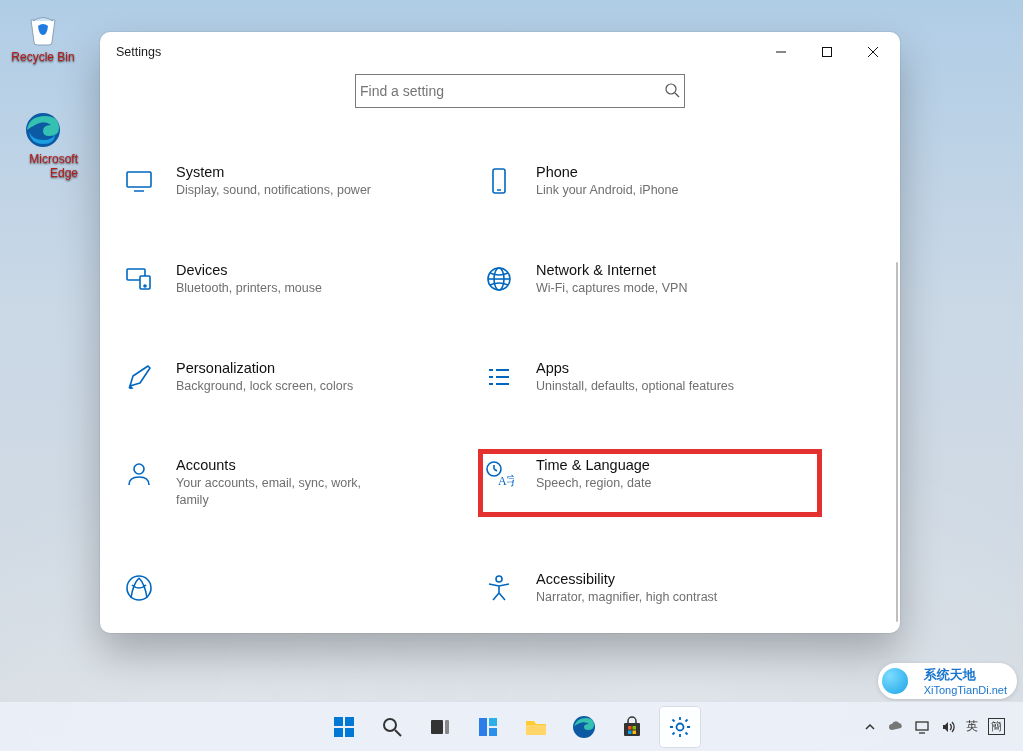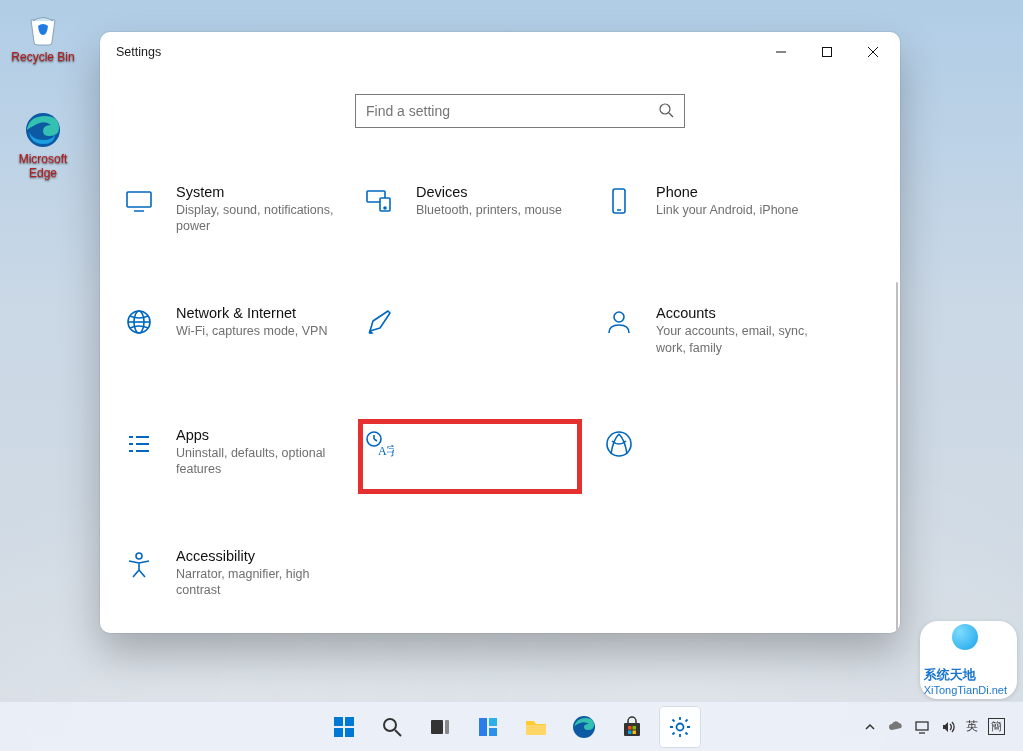--- a/index.html
+++ b/index.html
@@ -17,64 +17,63 @@
     flex-direction: column;
     align-items: center;
     text-align: center;
     color: #b91c1c;
     font-size: 12px;
     text-shadow: 0 1px 2px rgba(0,0,0,.8);
     cursor: default;
   }
   .desktop-icon .ic { width: 44px; height: 44px; display:flex; align-items:center; justify-content:center; }
   .di-recycle { left: 8px; top: 6px; }
-  .di-edge    { left: 8px; top: 108px; }
+  .di-edge    { left: 8px; top: 108px; text-align: right; }
 
   
   .bloom {
     position:absolute; inset:0;
     background:
       radial-gradient(800px 500px at 65% 95%, rgba(255,255,255,.25), transparent 60%),
       radial-gradient(700px 500px at 20% 100%, rgba(255,255,255,.25), transparent 55%);
     pointer-events:none;
   }
 
   
   .window {
     position:absolute; left:100px; top:32px; width:800px; height:601px;
     background:#fff; border-radius:10px;
     box-shadow: 0 20px 40px rgba(0,0,0,.25), 0 0 0 1px rgba(0,0,0,.05);
     display:flex; flex-direction:column;
     overflow:hidden;
-    gap:20px;
   }
   .titlebar {
     height:40px; display:flex; align-items:center; padding:0 4px 0 16px;
     font-size:12.5px; color:#1b1b1b;
   }
   .titlebar .caption-btns { margin-left:auto; display:flex; }
   .cap-btn { width:46px; height:40px; display:flex; align-items:center; justify-content:center; }
   .cap-btn svg { stroke:#111; stroke-width:1; }
 
   .body { flex:1; display:flex; flex-direction:column; position:relative; }
   .search-row { display:flex; justify-content:center; padding:2px 0 10px; }
   .search-box {
     width:330px; height:34px; border:1px solid #7a7a7a;
-    display:flex; align-items:center; padding:0 10px; color:#555;
+    display:flex; align-items:center; padding:0 4px; color:#555;
     font-size:14px;
     margin-left:40px;
   }
   .search-box input {
     flex:1; border:none; outline:none; font-size:14px; background:transparent;
   }
   .search-box .sicon { margin-left:6px; color:#555; }
 
   .grid {
     flex:1; overflow:hidden;
-    display:grid; grid-template-columns: 1fr 1fr 1fr;
+    display:grid; grid-template-columns: 1fr 1fr;
     padding: 40px 80px 20px 20px;
     row-gap: 50px;
     column-gap: 20px;
   }
   .tile {
     display:flex; gap:18px; align-items:flex-start;
     cursor:default;
     padding:6px 4px;
   }
   .tile .ticon {
@@ -109,21 +108,20 @@
   .tb-right { position:absolute; right:8px; display:flex; align-items:center; gap:10px; font-size:12px; color:#333; }
   .tb-right .sep { width:0; }
   .tray-ic { width:16px; height:16px; display:flex; align-items:center; justify-content:center; }
 
   .brand {
     position:absolute; right:6px; bottom:52px;
     display:flex; align-items:center; gap:16px;
     background:#fff; border-radius:18px; padding:3px 10px 3px 4px;
     box-shadow:0 1px 4px rgba(0,0,0,.15);
     font-size:12px;
-    flex-direction:column;
   }
   .brand .ball{
     width:26px; height:26px; border-radius:50%;
     background: radial-gradient(circle at 30% 30%, #7ddcff, #1aa4e8);
   }
   .brand .bt1 { font-weight:600; color:#1a75cf; font-size:13px; }
   .brand .bt2 { font-size:11px; color:#1a75cf; }
 </style>
 </head>
 <body>
@@ -199,41 +197,41 @@
         </div>
         <div class="ttext">
           <div class="ttitle">System</div>
           <div class="tdesc">Display, sound, notifications, power</div>
         </div>
       </div>
 
       <div class="tile">
         <div class="ticon">
           <svg width="30" height="30" viewBox="0 0 30 30" fill="none" stroke="#0067c0" stroke-width="1.6">
+            <rect x="9" y="3" width="12" height="24" rx="2"></rect>
+              <line x1="13" y1="24" x2="17" y2="24"></line>
+          </svg>
+        </div>
+        <div class="ttext">
+          <div class="ttitle">Phone</div>
+          <div class="tdesc">Link your Android, iPhone</div>
+        </div>
+      </div>
+
+      <div class="tile">
+        <div class="ticon">
+          <svg width="30" height="30" viewBox="0 0 30 30" fill="none" stroke="#0067c0" stroke-width="1.6">
             <rect x="3" y="5" width="18" height="11" rx="1"></rect>
             <rect x="16" y="12" width="10" height="13" rx="1" fill="#fff"></rect>
             <circle cx="21" cy="22" r="1" fill="#0067c0"></circle>
           </svg>
         </div>
         <div class="ttext">
           <div class="ttitle">Devices</div>
           <div class="tdesc">Bluetooth, printers, mouse</div>
-        </div>
-      </div>
-
-      <div class="tile">
-        <div class="ticon">
-          <svg width="30" height="30" viewBox="0 0 30 30" fill="none" stroke="#0067c0" stroke-width="1.6">
-            <rect x="9" y="3" width="12" height="24" rx="2"></rect>
-              <line x1="13" y1="24" x2="17" y2="24"></line>
-          </svg>
-        </div>
-        <div class="ttext">
-          <div class="ttitle">Phone</div>
-          <div class="tdesc">Link your Android, iPhone</div>
         </div>
       </div>
 
       <div class="tile">
         <div class="ticon">
           <svg width="30" height="30" viewBox="0 0 30 30" fill="none" stroke="#0067c0" stroke-width="1.6">
             <circle cx="15" cy="15" r="11"></circle>
             <ellipse cx="15" cy="15" rx="5" ry="11"></ellipse>
             <line x1="4" y1="15" x2="26" y2="15"></line>
             <path d="M6 9 Q15 13 24 9"></path>
@@ -246,60 +244,68 @@
         </div>
       </div>
 
       <div class="tile">
         <div class="ticon">
           <svg width="30" height="30" viewBox="0 0 30 30" fill="none" stroke="#0067c0" stroke-width="1.6">
             <path d="M6 24 L9 14 L24 4 L26 6 L16 21 Z" stroke-linejoin="round"></path>
             <path d="M6 24 Q4 27 8 26 Z" fill="#0067c0"></path>
           </svg>
         </div>
-      </div>
-
-      <div class="tile">
-        <div class="ticon">
-          <svg width="30" height="30" viewBox="0 0 30 30" fill="none" stroke="#0067c0" stroke-width="1.6">
-            <circle cx="15" cy="10" r="5"></circle>
-            <path d="M5 26 Q5 18 15 18 Q25 18 25 26"></path>
-          </svg>
-        </div>
-        <div class="ttext">
-          <div class="ttitle">Accounts</div>
-          <div class="tdesc">Your accounts, email, sync, work, family</div>
+        <div class="ttext">
+          <div class="ttitle">Personalization</div>
+          <div class="tdesc">Background, lock screen, colors</div>
         </div>
       </div>
 
       <div class="tile">
         <div class="ticon">
           <svg width="30" height="30" viewBox="0 0 30 30" fill="none" stroke="#0067c0" stroke-width="2">
             <line x1="5" y1="8" x2="9" y2="8"></line> 
               <line x1="12" y1="8" x2="25" y2="8"></line>
             <line x1="5" y1="15" x2="9" y2="15"></line>
               <line x1="12" y1="15" x2="25" y2="15"></line>
             <line x1="5" y1="22" x2="9" y2="22"></line>
               <line x1="12" y1="22" x2="25" y2="22"></line>
           </svg>
         </div>
         <div class="ttext">
           <div class="ttitle">Apps</div>
           <div class="tdesc">Uninstall, defaults, optional features</div>
         </div>
       </div>
 
+      <div class="tile">
+        <div class="ticon">
+          <svg width="30" height="30" viewBox="0 0 30 30" fill="none" stroke="#0067c0" stroke-width="1.6">
+            <circle cx="15" cy="10" r="5"></circle>
+            <path d="M5 26 Q5 18 15 18 Q25 18 25 26"></path>
+          </svg>
+        </div>
+        <div class="ttext">
+          <div class="ttitle">Accounts</div>
+          <div class="tdesc">Your accounts, email, sync, work, family</div>
+        </div>
+      </div>
+
       <div class="tile highlight">
         <div class="ticon">
           <svg width="30" height="30" viewBox="0 0 30 30" fill="none" stroke="#0067c0" stroke-width="1.6">
             <circle cx="10" cy="10" r="7"></circle>
             <line x1="10" y1="6" x2="10" y2="10"></line>
               <line x1="10" y1="10" x2="13" y2="12"></line>
             <text x="14" y="26" font-size="12" fill="#0067c0" stroke="none" font-family="Segoe UI">A字</text>
           </svg>
+        </div>
+        <div class="ttext">
+          <div class="ttitle">Time &amp; Language</div>
+          <div class="tdesc">Speech, region, date</div>
         </div>
       </div>
 
       <div class="tile">
         <div class="ticon">
           <svg width="30" height="30" viewBox="0 0 30 30" fill="none" stroke="#0067c0" stroke-width="1.6">
             <circle cx="15" cy="15" r="12"></circle>
             <path d="M15 5 Q9 11 7 25 M15 5 Q21 11 23 25 M8 12 Q15 18 22 12"></path>
           </svg>
         </div>

